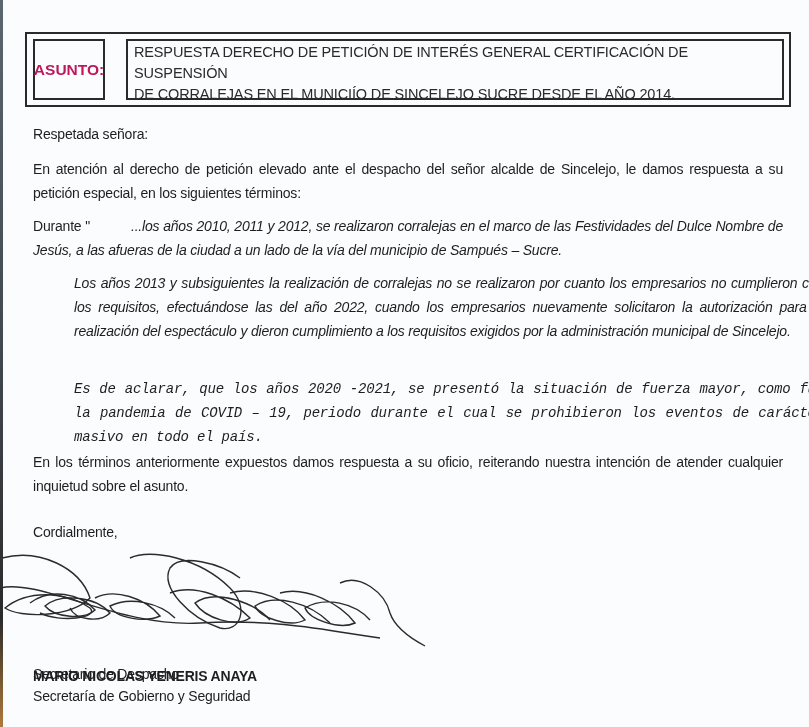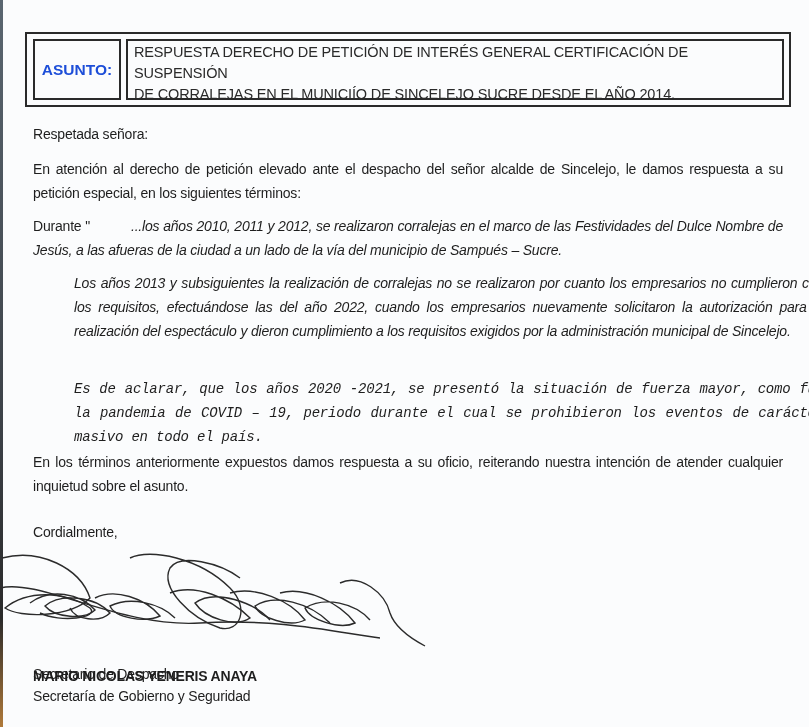--- a/index.html
+++ b/index.html
@@ -12,24 +12,24 @@
   }
   .left-edge {
     position: absolute; left: 0; top: 0; width: 3px; height: 727px;
     background: linear-gradient(to bottom, #5a6670 0%, #3b4046 60%, #2a2a2a 85%, #b07a3a 100%);
   }
   .subject-outer {
     position: absolute; left: 25px; top: 32px; width: 766px; height: 75px;
     border: 2px solid #2a2a2a; box-sizing: border-box;
   }
   .subject-label-box {
-    position: absolute; left: 33px; top: 39px; width: 88px; height: 61px;
+    position: absolute; left: 33px; top: 39px; width: 72px; height: 61px;
     border: 2px solid #2a2a2a; box-sizing: border-box;
     display: flex; align-items: center; justify-content: center;
-    font-weight: bold; font-size: 15.5px; color: #1d4ed8;
+    font-weight: bold; font-size: 15.5px; color: #be185d;
   }
   .subject-text-box {
     position: absolute; left: 126px; top: 39px; width: 658px; height: 61px;
     border: 2px solid #2a2a2a; box-sizing: border-box;
     padding: 1px 0 8px 6px;
     font-size: 14.5px; line-height: 21px; color: #2a2a2a; letter-spacing: -0.15px;
   }
   .body-text {
     position: absolute; left: 33px; width: 750px;
     font-size: 14px; line-height: 24px; color: #1e1e1e;

